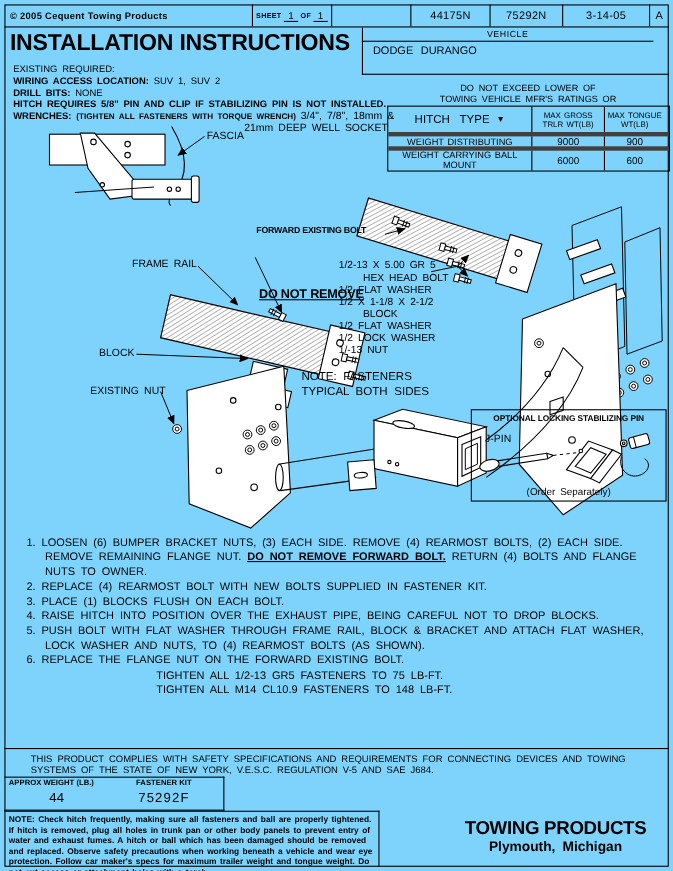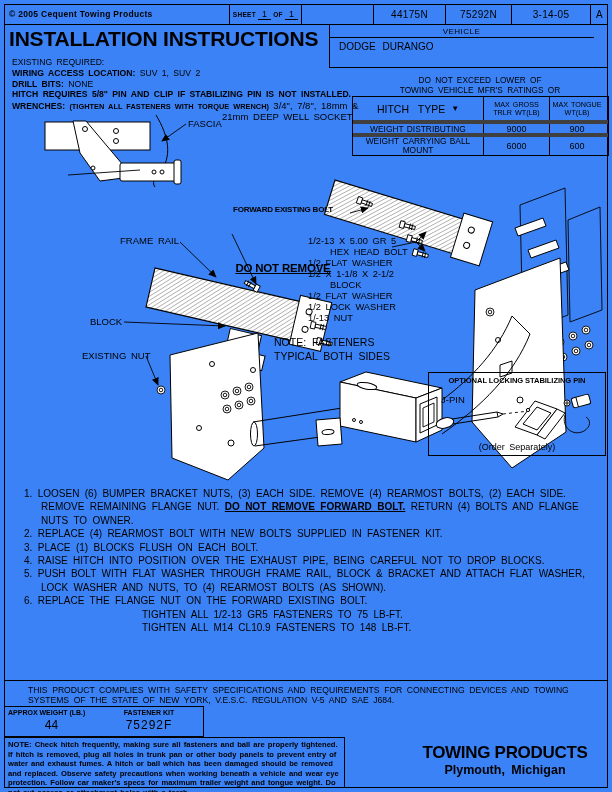--- a/index.html
+++ b/index.html
@@ -1,17 +1,17 @@
 <!DOCTYPE html>
 <html><head>
 <meta charset="utf-8">
 <style>
   * { margin:0; padding:0; box-sizing:border-box; }
   html,body { background:#e8e8e8; }
-  .page { position:relative; width:612px; height:792px; background:#3b82f6; color:#000;
+  .page { position:relative; width:612px; height:792px; background:#7dd3fc; color:#000;
           font-family:"Liberation Sans","DejaVu Sans",sans-serif; overflow:hidden; margin:0 auto; }
   .abs { position:absolute; }
   .pageborder { left:4px; top:4px; width:604px; height:784px; border:1.5px solid #000; }
 
   
   .hdr { left:4px; top:4px; width:604px; height:21px; display:flex; border-bottom:1.5px solid #000; }
   .hdr > div { border-right:1px solid #000; display:flex; align-items:center; justify-content:center;
                font-size:10px; letter-spacing:.3px; }
   .hdr .c1 { width:226px; justify-content:flex-start; padding-left:5px; font-size:8.5px; font-weight:bold; }
   .hdr .c2 { width:72px; font-size:9px; }

